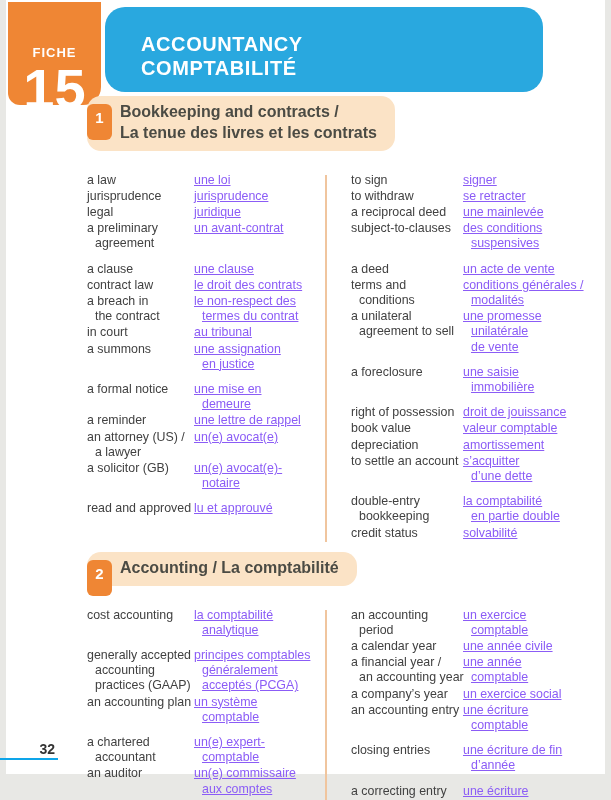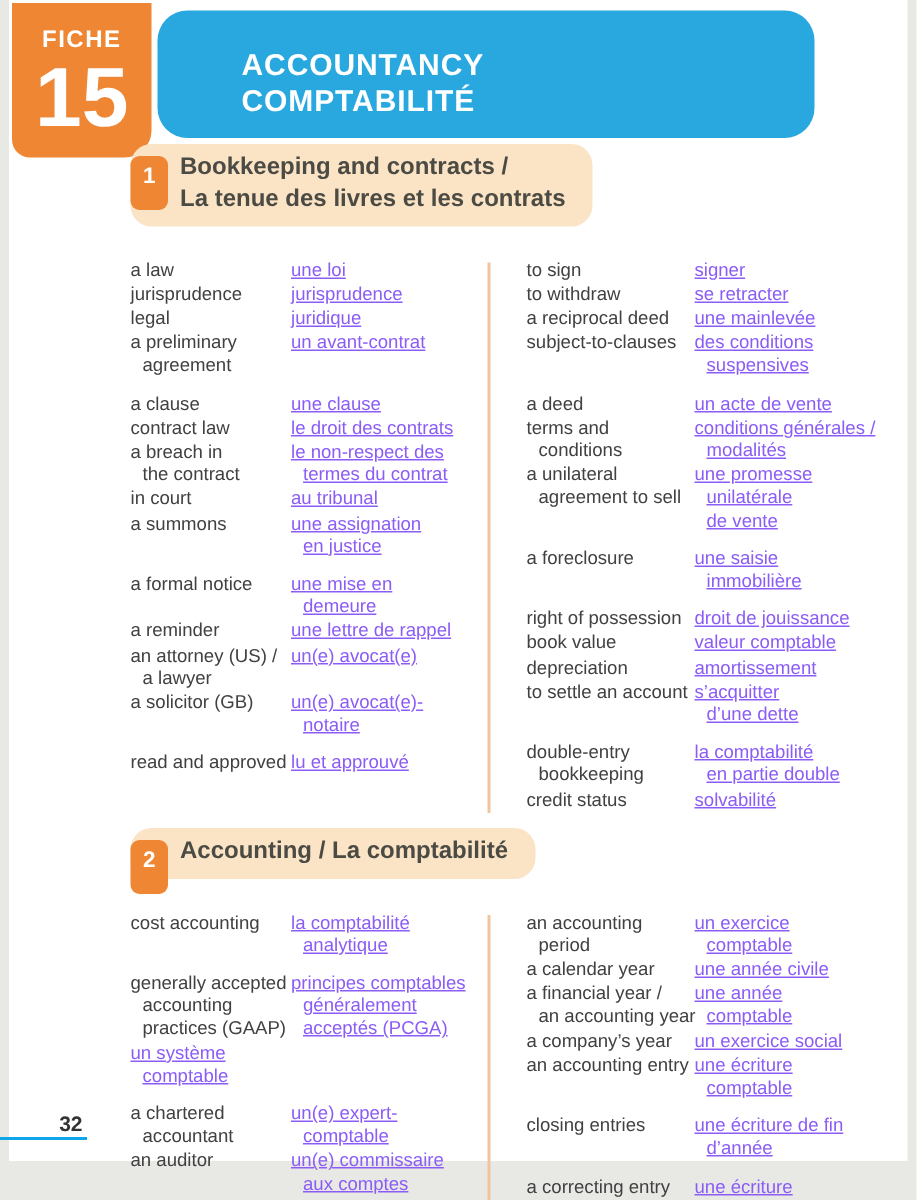--- a/index.html
+++ b/index.html
@@ -13,30 +13,30 @@
     position:absolute; left:6px; top:0; width:599px; height:774px;
     background:#ffffff;
   }
   
   .fiche-tab {
     position:absolute; left:2px; top:2px; width:93px; height:103px;
     background:#EF8634; border-radius:0 0 18px 12px;
     color:#fff; text-align:center;
   }
   .fiche-label {
-    margin-top:16px; font-size:16px; font-weight:bold; letter-spacing:1px;
+    margin-top:43px; font-size:13px; font-weight:bold; letter-spacing:1px;
   }
   .fiche-number {
     font-size:56px; font-weight:bold; line-height:1; margin-top:1px;
   }
   .title-bar {
     position:absolute; left:99px; top:7px; width:438px; height:85px;
     background:#29A8DF; border-radius:20px;
     color:#fff; font-weight:bold; font-size:20px; line-height:1.18;
-    padding:26px 0 0 56px; letter-spacing:0.6px;
+    padding:26px 0 0 36px; letter-spacing:0.6px;
   }
   
   #sections { position:absolute; left:81px; top:96px; width:512px; }
   .section + .section { margin-top:10px; }
   .section-header { position:relative; }
   .section-number {
     position:absolute; left:0; top:8px; width:25px; height:36px;
     background:#EF8634; border-radius:6px; z-index:2;
     color:#fff; font-weight:bold; font-size:15px;
     text-align:center; padding-top:5px;
@@ -240,20 +240,21 @@
             </div>
             <div class="row">
               <span class="en">generally accepted
 accounting
 practices (GAAP)</span>
               <span class="fr">principes comptables
 généralement
 acceptés (PCGA)</span>
             </div>
             <div class="row gap">
+              <span class="en">an accounting plan</span>
               <span class="fr">un système
 comptable</span>
             </div>
             <div class="row">
               <span class="en">a chartered
 accountant</span>
               <span class="fr">un(e) expert-
 comptable</span>
             </div>
             <div class="row gap">

